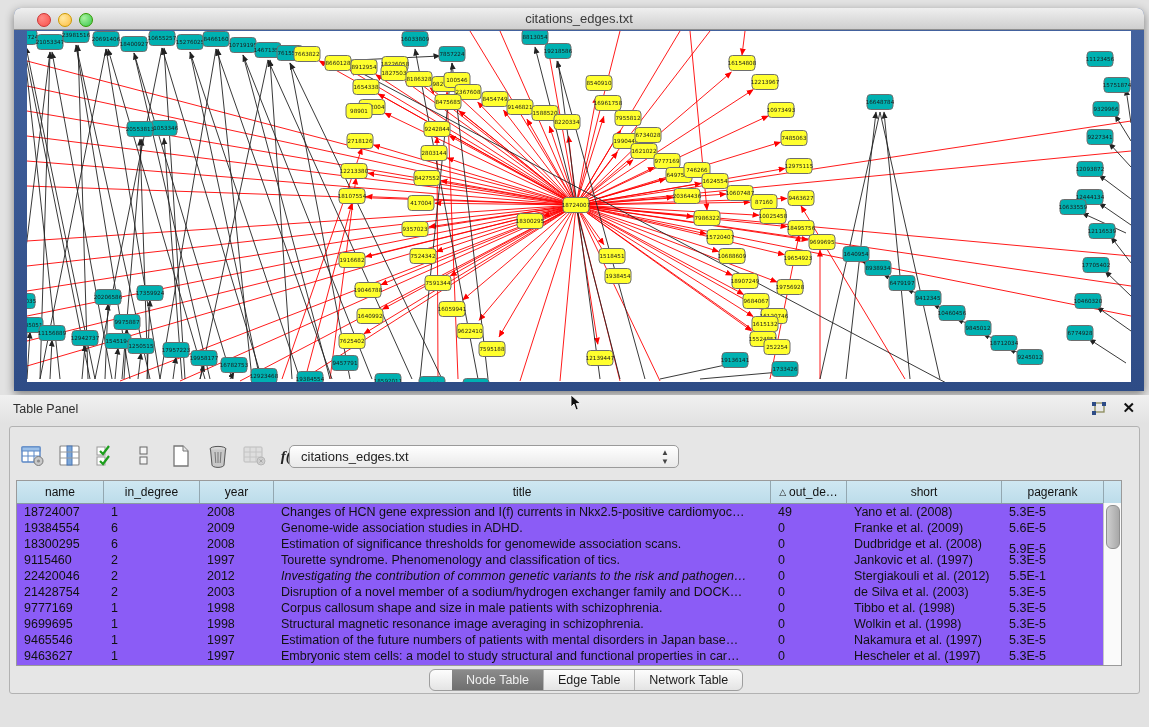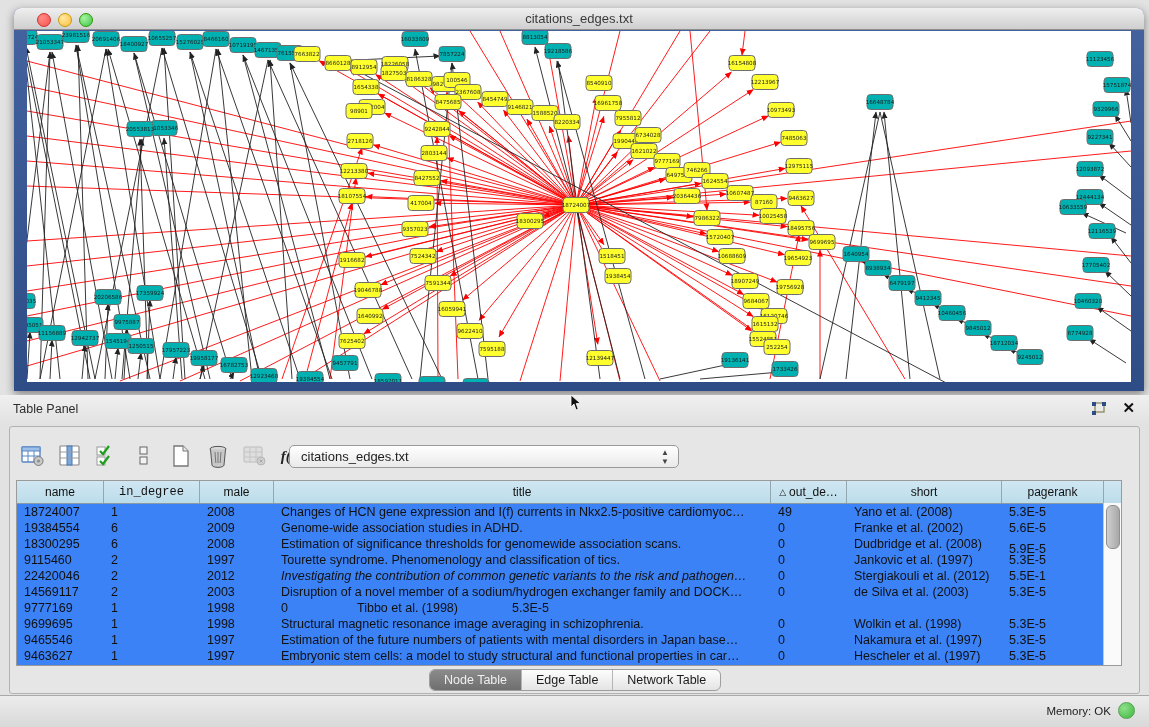--- a/index.html
+++ b/index.html
@@ -27,33 +27,33 @@
   .tp-float{position:absolute;right:42px;top:6px;width:16px;height:16px;cursor:pointer;}
   .tp-close{position:absolute;right:14px;top:4px;font-size:15px;font-weight:bold;color:#111;cursor:pointer;}
   .tp-frame{position:absolute;left:9px;top:31px;width:1129px;height:266px;background:#e6e6e6;border:1px solid #b2b2b2;border-radius:3px;}
   .toolbar{position:absolute;left:10px;top:15px;height:28px;display:flex;align-items:center;gap:11px;}
   .tool-btn{width:26px;height:24px;display:flex;align-items:center;justify-content:center;cursor:pointer;}
   .fx{font-family:"Liberation Serif",serif;font-style:italic;font-weight:bold;font-size:15px;color:#222;}
   .table-select{position:absolute;left:279px;top:18px;width:390px;height:23px;border:1px solid #9a9a9a;border-radius:5px;
     background:linear-gradient(#ffffff,#e9e9e9);font-size:13px;color:#222;display:flex;align-items:center;padding-left:11px;box-sizing:border-box;cursor:pointer;}
   .sel-arrows{position:absolute;right:9px;top:2px;font-size:8px;line-height:9px;color:#444;text-align:center;}
 
-  .data-table{position:absolute;left:6px;top:53px;width:1106px;height:186px;background:#3b82f6;border:1px solid #9a9a9a;box-sizing:border-box;overflow:hidden;}
+  .data-table{position:absolute;left:6px;top:53px;width:1106px;height:186px;background:#8b5cf6;border:1px solid #9a9a9a;box-sizing:border-box;overflow:hidden;}
   .thead{display:flex;height:22px;background:linear-gradient(#cfe7f2,#bcdcea);border-bottom:1px solid #8a9aa2;}
   .th{font-size:12px;color:#111;display:flex;align-items:center;justify-content:center;border-right:1px solid #93a7b0;box-sizing:border-box;cursor:pointer;}
   .th .sortglyph{font-size:9px;margin-right:3px;color:#222;}
   .trow{display:flex;height:16px;align-items:center;cursor:default;}
   .td{font-size:12.5px;color:#111;white-space:nowrap;overflow:hidden;padding-left:7px;box-sizing:border-box;}
   .vscroll{position:absolute;right:0;top:22px;bottom:0;width:17px;background:#fafafa;border-left:1px solid #c8c8c8;}
   .vthumb{position:absolute;left:2px;top:2px;width:12px;height:42px;border-radius:6px;background:linear-gradient(90deg,#cfcfcf,#a8a8a8);border:1px solid #909090;cursor:pointer;}
 
   .tab-bar{position:absolute;left:419px;top:242px;height:20px;display:flex;border:1px solid #9e9e9e;border-radius:6px;overflow:hidden;background:linear-gradient(#fdfdfd,#e4e4e4);}
   .tab{padding:0 14px;font-size:12.5px;color:#1c1c1c;display:flex;align-items:center;border-right:1px solid #b5b5b5;cursor:pointer;}
   .tab:last-child{border-right:none;}
-  .tab.active{background:linear-gradient(#8b8b8b,#6f6f6f);color:#efefef;}
+  .tab.active{background:linear-gradient(#8b8b8b,#6f6f6f);color:#efefef;margin-left:22px;}
 
   .status-bar{position:absolute;left:0;top:300px;width:1149px;height:32px;background:linear-gradient(#ececec,#d8d8d8);border-top:1px solid #a9a9a9;}
   .mem-label{position:absolute;right:38px;top:9px;font-size:11.5px;color:#222;}
   .mem-dot{position:absolute;right:14px;top:6px;width:15px;height:15px;border-radius:50%;
     background:radial-gradient(circle at 5px 5px,#8ee08a,#3cb83c);border:1px solid #57a057;cursor:pointer;}
 </style>
 </head>
 <body>
 
 <div class="net-window">
@@ -874,25 +874,25 @@
     <div class="table-select">
       <span>citations_edges.txt</span>
       <span class="sel-arrows">▲<br>▼</span>
     </div>
 
     <div class="data-table">
       <div class="thead" id="thead">
           <div class="th" style="width: 87px;">
             <span>name</span>
           </div>
-          <div class="th" style="width: 96px; font-family: Liberation Mono, monospace;">
+          <div class="th" style="width: 96px;">
             <span>in_degree</span>
           </div>
           <div class="th" style="width: 74px;">
-            <span>male</span>
+            <span>year</span>
           </div>
           <div class="th" style="width: 497px;">
             <span>title</span>
           </div>
           <div class="th" style="width: 76px;">
             <span class="sortglyph">△</span>
             <span>out_de…</span>
           </div>
           <div class="th" style="width: 155px;">
             <span>short</span>
@@ -910,21 +910,21 @@
             <div class="td" style="width: 76px;">49</div>
             <div class="td" style="width: 155px;">Yano et al. (2008)</div>
             <div class="td" style="width: 102px;">5.3E-5</div>
           </div>
           <div class="trow">
             <div class="td" style="width: 87px;">19384554</div>
             <div class="td" style="width: 96px;">6</div>
             <div class="td" style="width: 74px;">2009</div>
             <div class="td" style="width: 497px;">Genome-wide association studies in ADHD.</div>
             <div class="td" style="width: 76px;">0</div>
-            <div class="td" style="width: 155px;">Franke et al. (2002)</div>
+            <div class="td" style="width: 155px;">Franke et al. (2009)</div>
             <div class="td" style="width: 102px;">5.6E-5</div>
           </div>
           <div class="trow">
             <div class="td" style="width: 87px;">18300295</div>
             <div class="td" style="width: 96px;">6</div>
             <div class="td" style="width: 74px;">2008</div>
             <div class="td" style="width: 497px;">Estimation of significance thresholds for genomewide association scans.</div>
             <div class="td" style="width: 76px;">0</div>
             <div class="td" style="width: 155px;">Dudbridge et al. (2008)</div>
             <div class="td" style="width: 102px; margin-top: 9px;">5.9E-5</div>
@@ -941,32 +941,33 @@
           <div class="trow">
             <div class="td" style="width: 87px;">22420046</div>
             <div class="td" style="width: 96px;">2</div>
             <div class="td" style="width: 74px;">2012</div>
             <div class="td" style="width: 497px; font-style: italic;">Investigating the contribution of common genetic variants to the risk and pathogen…</div>
             <div class="td" style="width: 76px;">0</div>
             <div class="td" style="width: 155px;">Stergiakouli et al. (2012)</div>
             <div class="td" style="width: 102px;">5.5E-1</div>
           </div>
           <div class="trow">
-            <div class="td" style="width: 87px;">14569117</div>
+            <div class="td" style="width: 87px;">21428754</div>
             <div class="td" style="width: 96px;">2</div>
             <div class="td" style="width: 74px;">2003</div>
             <div class="td" style="width: 497px;">Disruption of a novel member of a sodium/hydrogen exchanger family and DOCK…</div>
             <div class="td" style="width: 76px;">0</div>
             <div class="td" style="width: 155px;">de Silva et al. (2003)</div>
             <div class="td" style="width: 102px;">5.3E-5</div>
           </div>
           <div class="trow">
             <div class="td" style="width: 87px;">9777169</div>
             <div class="td" style="width: 96px;">1</div>
             <div class="td" style="width: 74px;">1998</div>
+            <div class="td" style="width: 497px;">Corpus callosum shape and size in male patients with schizophrenia.</div>
             <div class="td" style="width: 76px;">0</div>
             <div class="td" style="width: 155px;">Tibbo et al. (1998)</div>
             <div class="td" style="width: 102px;">5.3E-5</div>
           </div>
           <div class="trow">
             <div class="td" style="width: 87px;">9699695</div>
             <div class="td" style="width: 96px;">1</div>
             <div class="td" style="width: 74px;">1998</div>
             <div class="td" style="width: 497px;">Structural magnetic resonance image averaging in schizophrenia.</div>
             <div class="td" style="width: 76px;">0</div>
@@ -997,17 +998,13 @@
       </div>
     </div>
 
     <div class="tab-bar" id="tabbar">
         <div class="tab active">Node Table</div>
         <div class="tab">Edge Table</div>
         <div class="tab">Network Table</div>
       </div>
   </div>
 
-  <div class="status-bar">
-    <span class="mem-label">Memory: OK</span>
-    <span class="mem-dot"></span>
-  </div>
 </div>
 
 </body></html>

